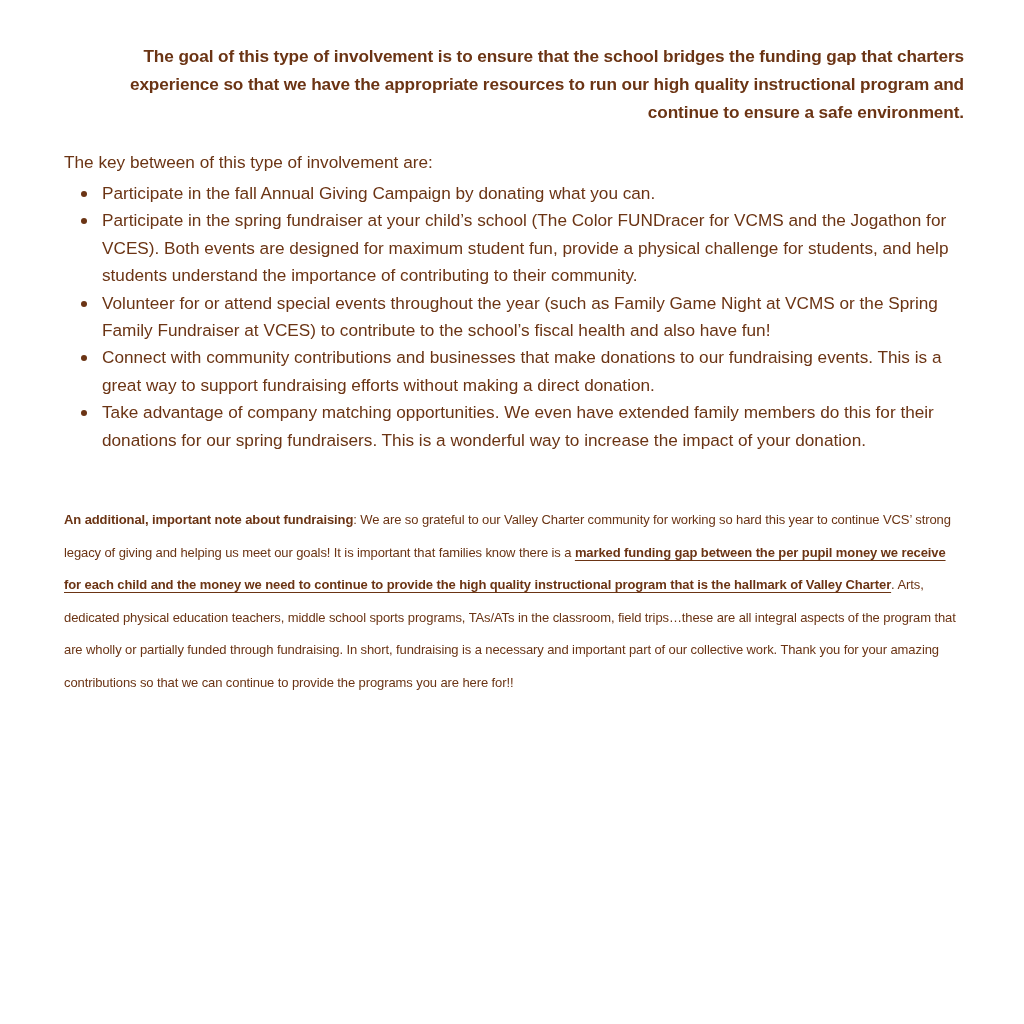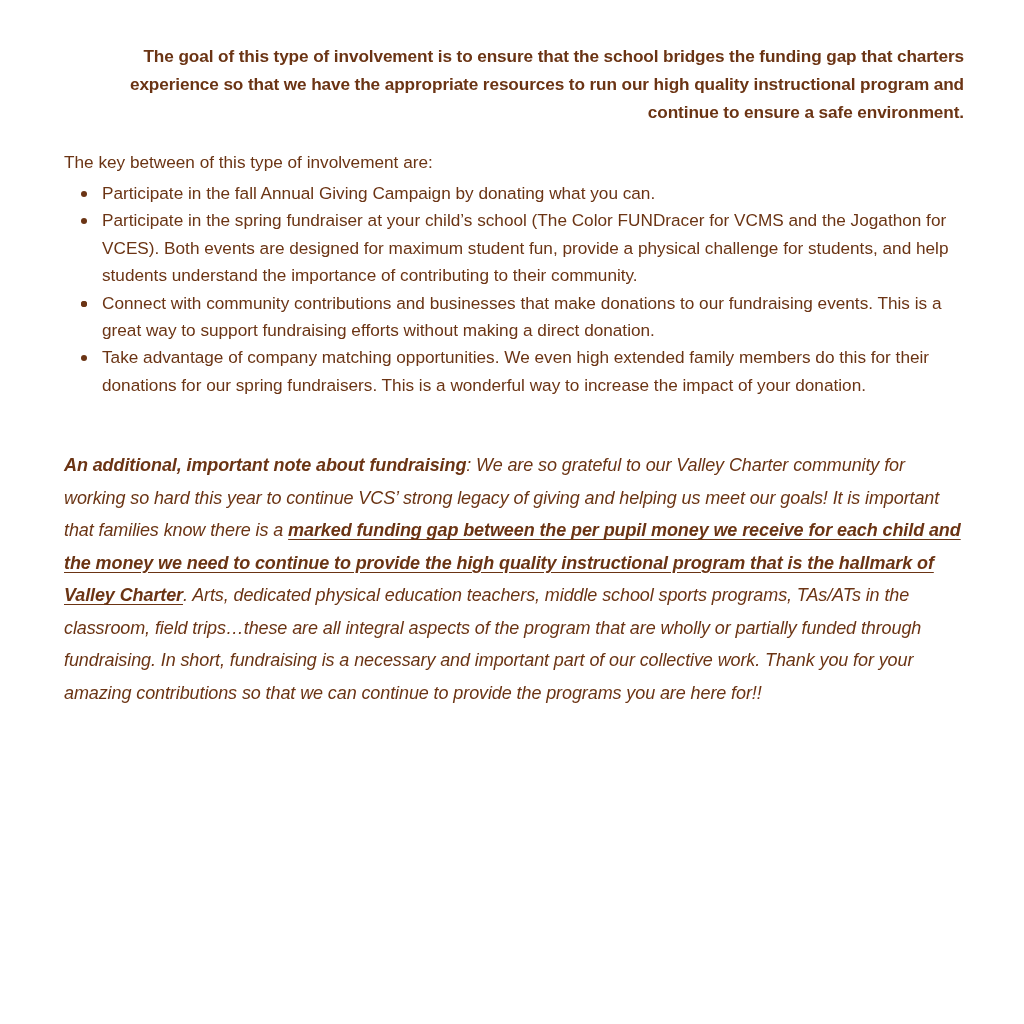--- a/index.html
+++ b/index.html
@@ -49,24 +49,23 @@
       position: absolute;
       left: 13px;
       top: 11px;
       width: 6px;
       height: 6px;
       border-radius: 50%;
       background: #6b3414;
     }
     .note {
       margin: 50px 0 0 0;
-      font-size: 18px;
+      font-size: 13px;
       line-height: 32.5px;
       letter-spacing: -0.1px;
-      font-style: italic;
     }
     .note .lead-bold {
       font-weight: bold;
     }
     .note .emph {
       font-weight: bold;
       text-decoration: underline;
       text-underline-offset: 3px;
     }
   </style>
@@ -82,25 +81,26 @@
     <li>
       <span class="bullet"></span>
       <span>Participate in the fall Annual Giving Campaign by donating what you can.</span>
     </li>
     <li>
       <span class="bullet"></span>
       <span>Participate in the spring fundraiser at your child’s school (The Color FUNDracer for VCMS and the Jogathon for VCES). Both events are designed for maximum student fun, provide a physical challenge for students, and help students understand the importance of contributing to their community.</span>
     </li>
     <li>
       <span class="bullet"></span>
+      <span>Volunteer for or attend special events throughout the year (such as Family Game Night at VCMS or the Spring Family Fundraiser at VCES) to contribute to the school’s fiscal health and also have fun!</span>
     </li>
     <li>
       <span class="bullet"></span>
       <span>Connect with community contributions and businesses that make donations to our fundraising events. This is a great way to support fundraising efforts without making a direct donation.</span>
     </li>
     <li>
       <span class="bullet"></span>
-      <span>Take advantage of company matching opportunities. We even high extended family members do this for their donations for our spring fundraisers. This is a wonderful way to increase the impact of your donation.</span>
+      <span>Take advantage of company matching opportunities. We even have extended family members do this for their donations for our spring fundraisers. This is a wonderful way to increase the impact of your donation.</span>
     </li>
   </ul>
 
   <p class="note"><span class="lead-bold">An additional, important note about fundraising</span><span>: We are so grateful to our Valley Charter community for working so hard this year to continue VCS’ strong legacy of giving and helping us meet our goals! It is important that families know there is a </span><span class="emph">marked funding gap between the per pupil money we receive for each child and the money we need to continue to provide the high quality instructional program that is the hallmark of Valley Charter</span><span>. Arts, dedicated physical education teachers, middle school sports programs,  TAs/ATs  in the classroom, field trips…these are all integral aspects of the program that are wholly or partially funded through fundraising. In short, fundraising is a necessary and important part of our collective work. Thank you for your amazing contributions so that we can continue to provide the programs you are here for!!</span></p>
 </div>
 
 </body></html>

